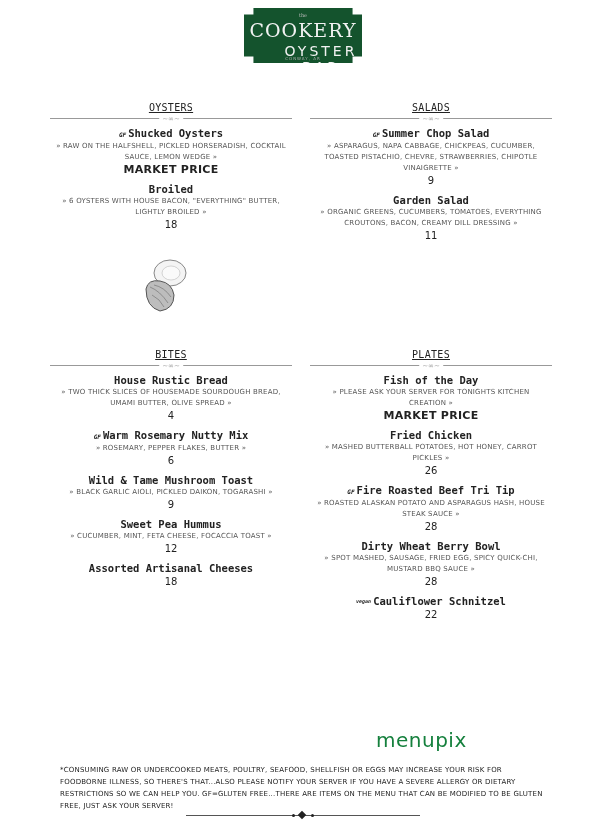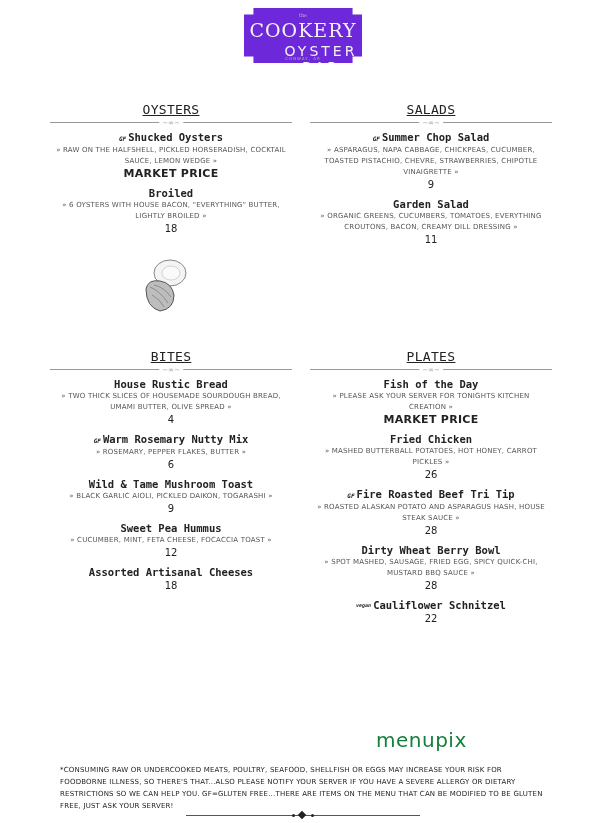--- a/index.html
+++ b/index.html
@@ -2,32 +2,32 @@
 <html><head>
 <meta charset="utf-8">
 <style>
   html, body { margin: 0; padding: 0; }
   body {
     width: 608px; height: 823px; background: #ffffff; position: relative; overflow: hidden;
     font-family: "DejaVu Sans", sans-serif; color: #222;
   }
   .logo {
     position: absolute; left: 244px; top: 8px; width: 118px; height: 55px;
-    background: #6d28d9; color: #f2f2f2; text-align: center;
+    background: #14532d; color: #f2f2f2; text-align: center;
     clip-path: polygon(8% 0, 92% 0, 92% 12%, 100% 12%, 100% 88%, 92% 88%, 92% 100%, 8% 100%, 8% 88%, 0 88%, 0 12%, 8% 12%);
     border-radius: 4px;
   }
   .logo .the { position: absolute; top: 4px; left: 0; right: 0; font-size: 5px; font-family: "DejaVu Serif", serif; color: #bbb; }
   .logo .main { position: absolute; top: 11px; left: 0; right: 0; font-family: "DejaVu Serif", serif; font-size: 19px; letter-spacing: 1px; }
   .logo .sub { position: absolute; top: 35px; left: 0; right: 0; font-family: "DejaVu Sans", sans-serif; font-size: 14px; letter-spacing: 3px; margin-left: 36px; }
   .logo .loc { position: absolute; top: 48px; left: 0; right: 0; font-size: 4px; color: #aaa; letter-spacing: 1px; }
 
   .section { position: absolute; width: 242px; text-align: center; }
   .sec-title {
-    font-family: "DejaVu Sans Mono", monospace; font-size: 13px; text-decoration: underline; letter-spacing: 0.3px;
+    font-family: "DejaVu Sans Mono", monospace; font-size: 10px; text-decoration: underline; letter-spacing: 0.3px;
     margin-bottom: 2px; color: #222;
   }
   .divider { position: relative; height: 8px; margin: 0 0 4px 0; }
   .divider .line { position: absolute; left: 0; right: 0; top: 3px; border-top: 1px solid #999; }
   .divider .orn { position: absolute; left: 50%; top: 0; transform: translateX(-50%); background:#fff; padding: 0 3px; font-size: 7px; color:#999; line-height: 8px;}
   .item { margin-bottom: 7px; }
   .item-name { font-family: "DejaVu Sans Mono", monospace; font-size: 10.5px; font-weight: bold; color: #222; line-height: 13px; }
   .gf { font-size: 6px; font-weight: bold; font-style: italic; vertical-align: middle; margin-right: 2px; }
   .item-desc { font-family: "DejaVu Sans", sans-serif; font-size: 7px; color: #555; letter-spacing: 0.2px; line-height: 11px; padding: 0 4px; }
   .item-price { font-family: "DejaVu Sans", sans-serif; font-size: 10px; color: #222; line-height: 13px; }

